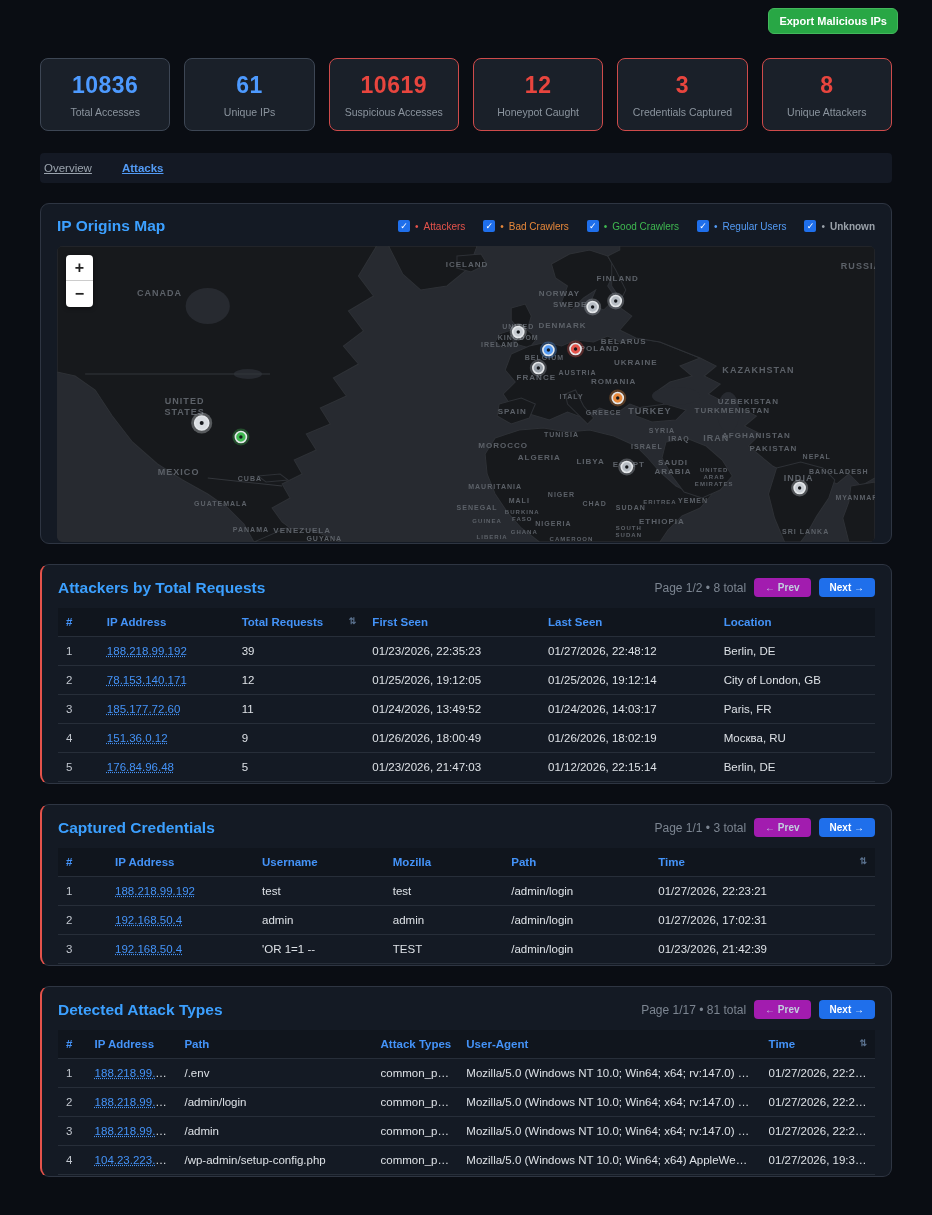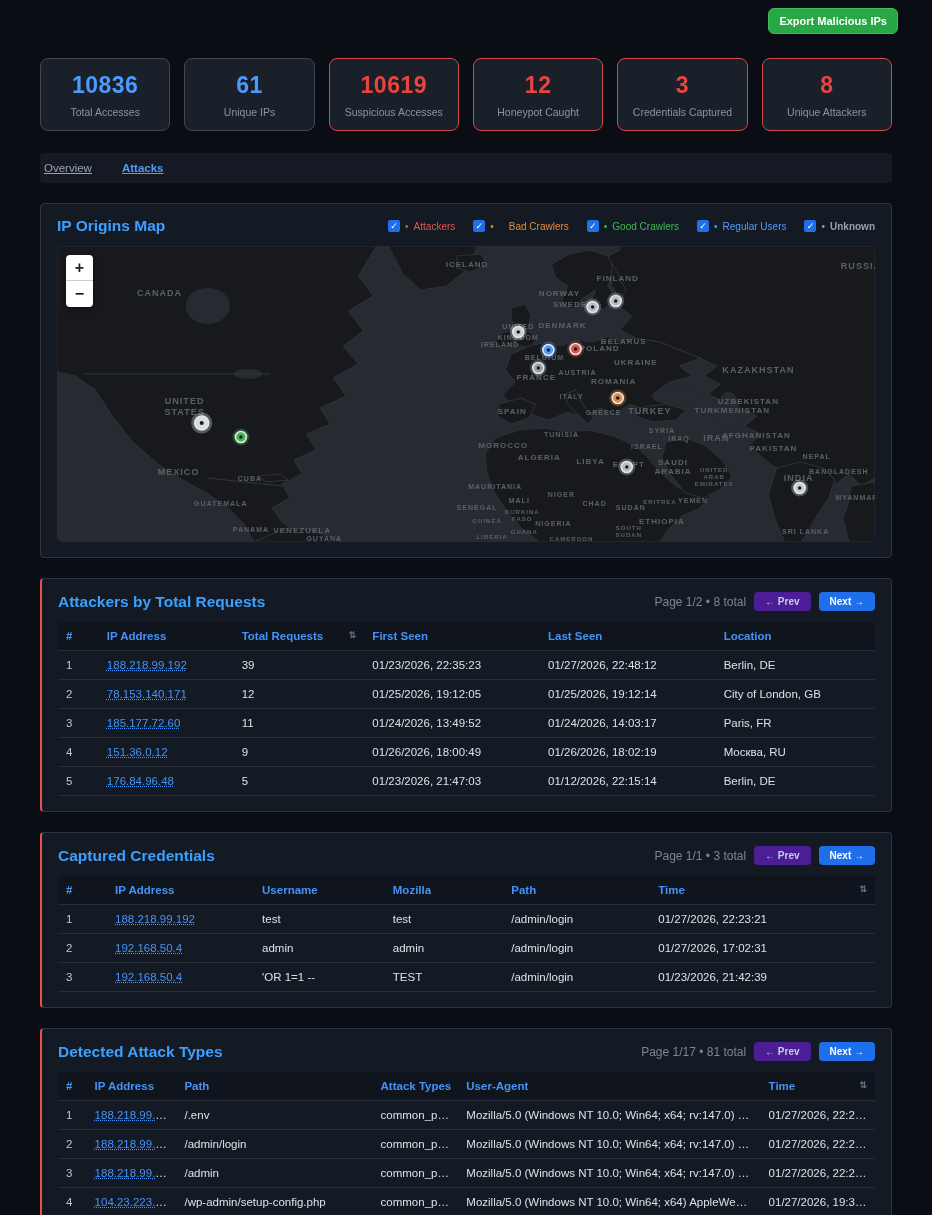--- a/index.html
+++ b/index.html
@@ -23,41 +23,41 @@
     text-align:center;padding:13px 4px 12px}
   .stat-card.alert{border-color:#cf4b4b}
   .stat-value{font-size:23px;font-weight:bold;color:#4d9aff;letter-spacing:.5px}
   .stat-card.alert .stat-value{color:#e8453e}
   .stat-label{font-size:10.5px;color:var(--muted);margin-top:7px}
   
   .tabbar{margin-top:22px;background:#141924;border-radius:4px;padding:9px 4px;display:flex;gap:30px}
   .tab{font-size:11.5px;text-decoration:underline;cursor:pointer;color:#9aa3ad}
   .tab.active{color:#539bf5;font-weight:bold}
   
-  .panel{margin-top:20px;background:var(--panel);border:1px solid #2e3542;border-radius:4px;padding:13px 16px 15px}
+  .panel{margin-top:20px;background:var(--panel);border:1px solid #2e3542;border-radius:9px;padding:13px 16px 1px}
   .panel.alert-border{border-left:2px solid var(--red)}
   .panel-head{display:flex;align-items:center;justify-content:space-between;margin-bottom:11px}
   .panel-title{color:var(--title-blue);font-size:15.5px;font-weight:bold}
   
   .legend{display:flex;gap:18px;align-items:center}
   .legend-item{display:flex;align-items:center;gap:5px;font-size:10px;cursor:pointer}
   .cb{width:12px;height:12px;background:#1f6feb;border-radius:2px;color:#fff;font-size:9px;
     line-height:12px;text-align:center;display:inline-block}
   .map-box{position:relative;border-radius:6px;overflow:hidden;height:296px;background:#272a30;cursor:grab}
   .map-zoom{position:absolute;top:9px;left:9px;width:27px;border-radius:4px;overflow:hidden;
     box-shadow:0 1px 4px rgba(0,0,0,.5);z-index:5}
   .map-zoom button{display:block;width:27px;height:26px;background:#fff;border:none;
     font-size:16px;font-weight:bold;color:#222;cursor:pointer;font-family:inherit}
   .map-zoom button:first-child{border-bottom:1px solid #ccc}
   
   .pager{display:flex;align-items:center;gap:8px}
   .page-info{font-size:12px;color:#7c8591}
   .pg-btn{font-size:10px;font-weight:bold;border:none;border-radius:4px;
     padding:4px 11px;cursor:pointer;font-family:inherit}
-  .pg-btn.prev{background:#4c1d95;color:#c2d0de}
+  .pg-btn.prev{background:#a21caf;color:#c2d0de}
   .pg-btn.next{background:#1f6feb;color:#fff}
   
   table{width:100%;border-collapse:collapse;table-layout:fixed}
   thead tr{background:var(--panel-dark)}
   th{color:var(--blue);font-size:11.5px;font-weight:bold;text-align:left;
     padding:8px 8px;white-space:nowrap;overflow:hidden}
   td{font-size:11.5px;color:var(--text);padding:8px 8px;border-top:1px solid var(--row-line);
     white-space:nowrap;overflow:hidden;text-overflow:ellipsis}
   tbody tr:last-child td{border-bottom:1px solid var(--row-line)}
   td.idx{color:#c2c7cf}
@@ -111,21 +111,21 @@
       <div class="panel-title">IP Origins Map</div>
       <div class="legend" id="legend">
           <label class="legend-item">
             <span class="cb">✓</span>
             <span style="color: rgb(229, 83, 75);">•</span>
             <span style="color: rgb(229, 83, 75);">Attackers</span>
           </label>
           <label class="legend-item">
             <span class="cb">✓</span>
             <span style="color: rgb(232, 136, 58);">•</span>
-            <span style="color: rgb(232, 136, 58); margin-left: 10px;">Bad Crawlers</span>
+            <span style="color: rgb(232, 136, 58);">Bad Crawlers</span>
           </label>
           <label class="legend-item">
             <span class="cb">✓</span>
             <span style="color: rgb(63, 185, 80);">•</span>
             <span style="color: rgb(63, 185, 80);">Good Crawlers</span>
           </label>
           <label class="legend-item">
             <span class="cb">✓</span>
             <span style="color: rgb(83, 155, 245);">•</span>
             <span style="color: rgb(83, 155, 245);">Regular Users</span>

